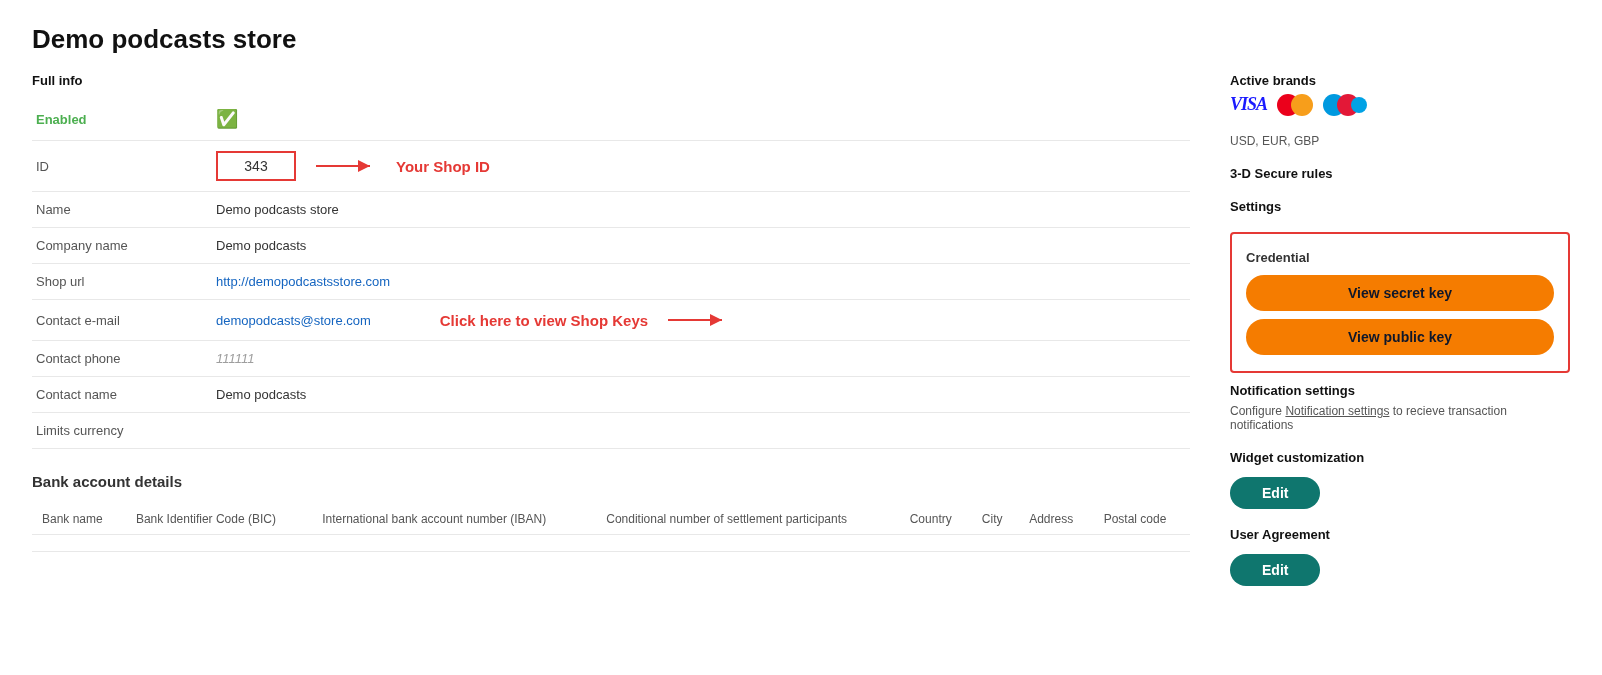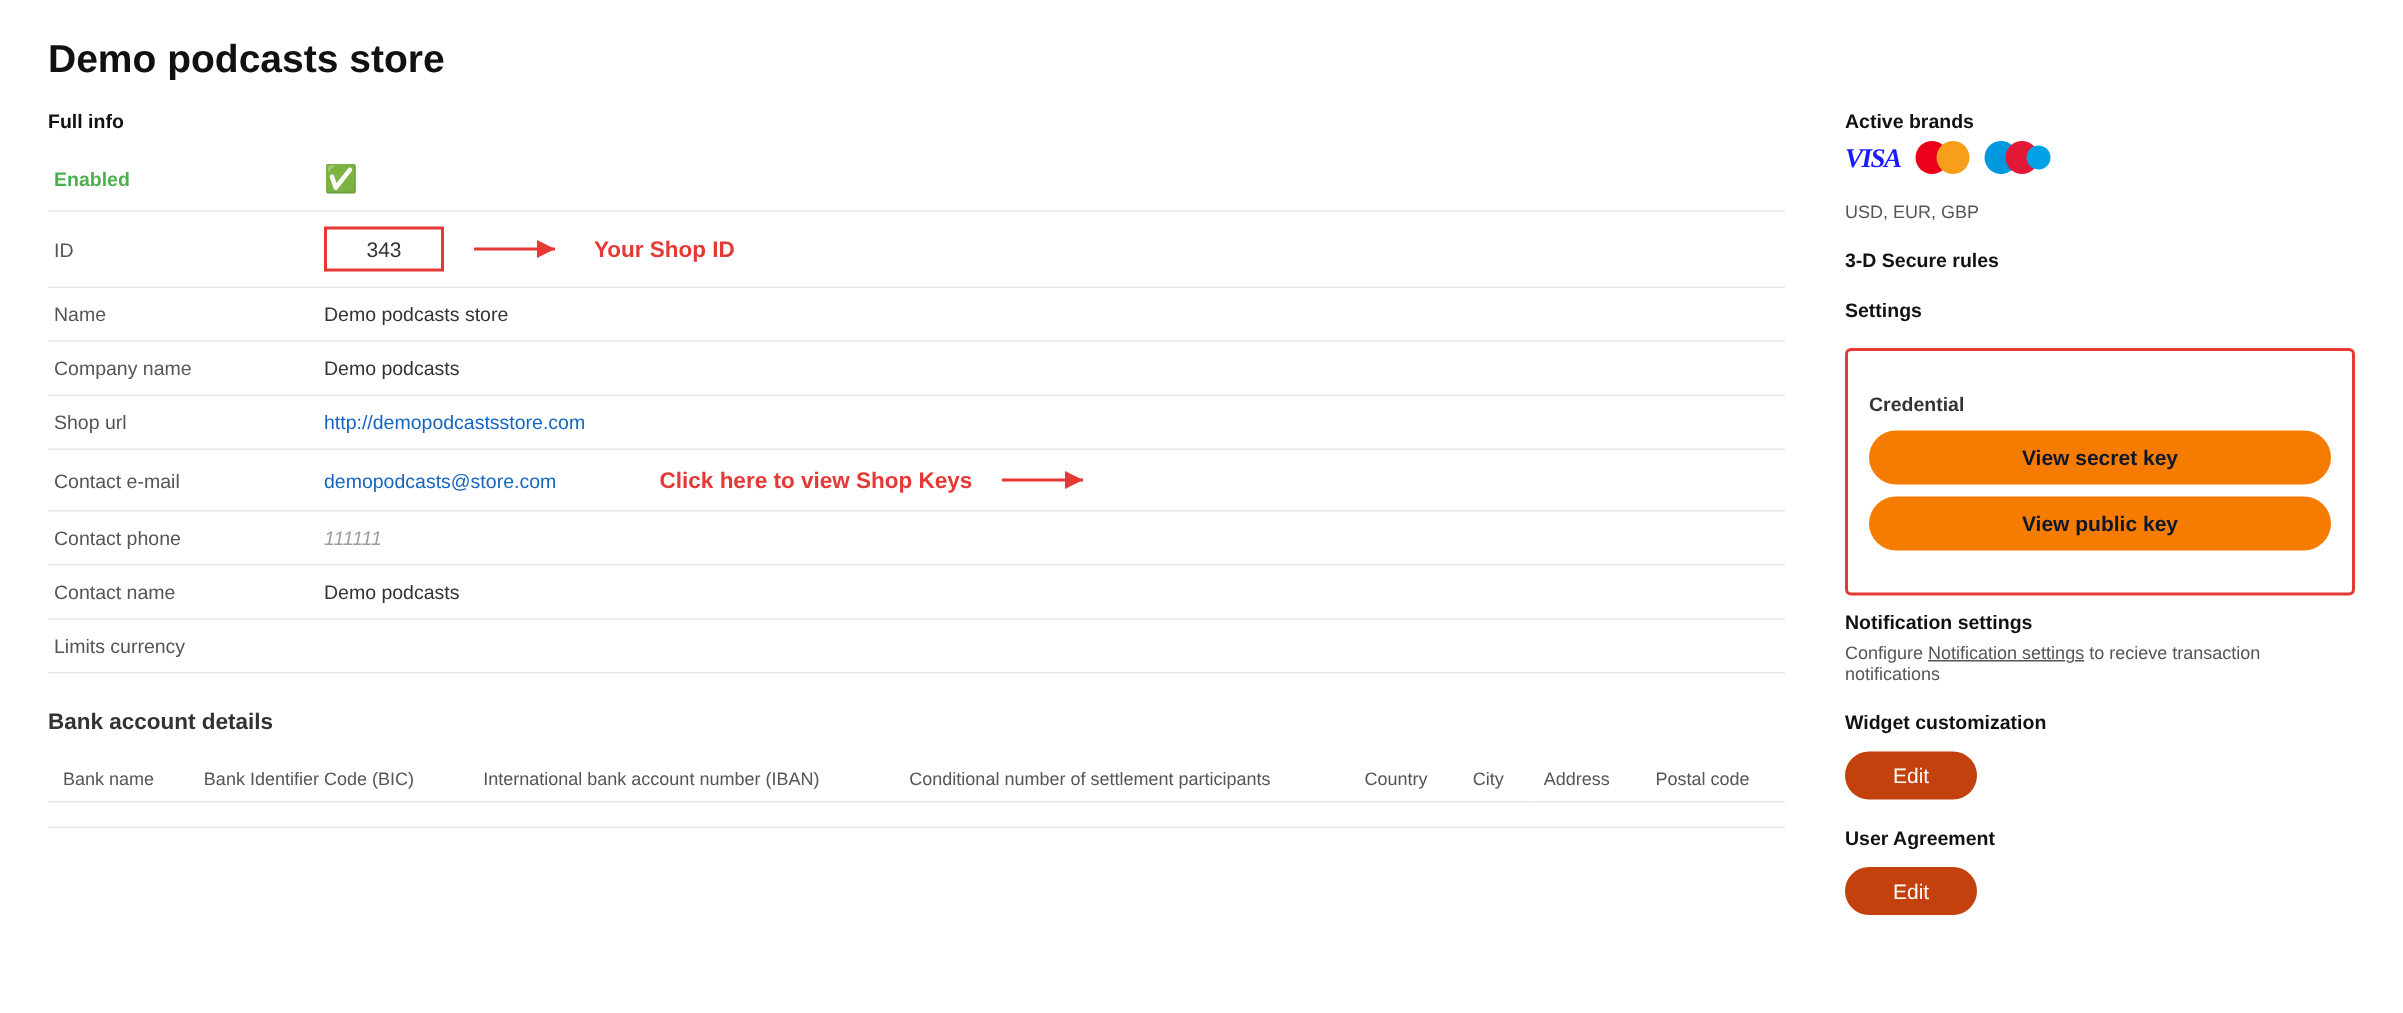--- a/index.html
+++ b/index.html
@@ -87,21 +87,20 @@
     }
     .right-section-label {
       font-size: 13px;
       font-weight: 700;
       color: #111;
       margin-bottom: 6px;
     }
     .brands-row {
       display: flex;
       gap: 10px;
-      align-items: center;
       margin-bottom: 6px;
     }
     .visa-logo {
       font-family: serif;
       font-style: italic;
       font-weight: 900;
       font-size: 18px;
       color: #1a1aff;
       letter-spacing: -1px;
     }
@@ -147,21 +146,21 @@
       margin-left: -8px;
       margin-top: 3px;
     }
     .sub-value {
       font-size: 12px;
       color: #555;
     }
     .credential-box {
       border: 2px solid #e53935;
       border-radius: 4px;
-      padding: 28px 14px;
+      padding: 16px 14px;
       margin-bottom: 10px;
     }
     .credential-title {
       font-size: 13px;
       font-weight: 700;
       margin-bottom: 10px;
     }
     .btn-orange {
       background: #f57c00;
       color: #0f172a;
@@ -180,27 +179,27 @@
     .notification-text {
       font-size: 12px;
       color: #555;
       margin-top: 4px;
     }
     .notification-text a {
       color: #555;
       text-decoration: underline;
     }
     .btn-edit {
-      background: #c2410c;
+      background: #0f766e;
       color: #fff;
       border: none;
       border-radius: 24px;
       padding: 8px 32px;
       font-size: 14px;
-      font-weight: 400;
+      font-weight: 700;
       cursor: pointer;
       margin-top: 6px;
       display: inline-block;
     }
 
     
     .bank-section-title {
       font-size: 15px;
       font-weight: 700;
       margin-top: 24px;

